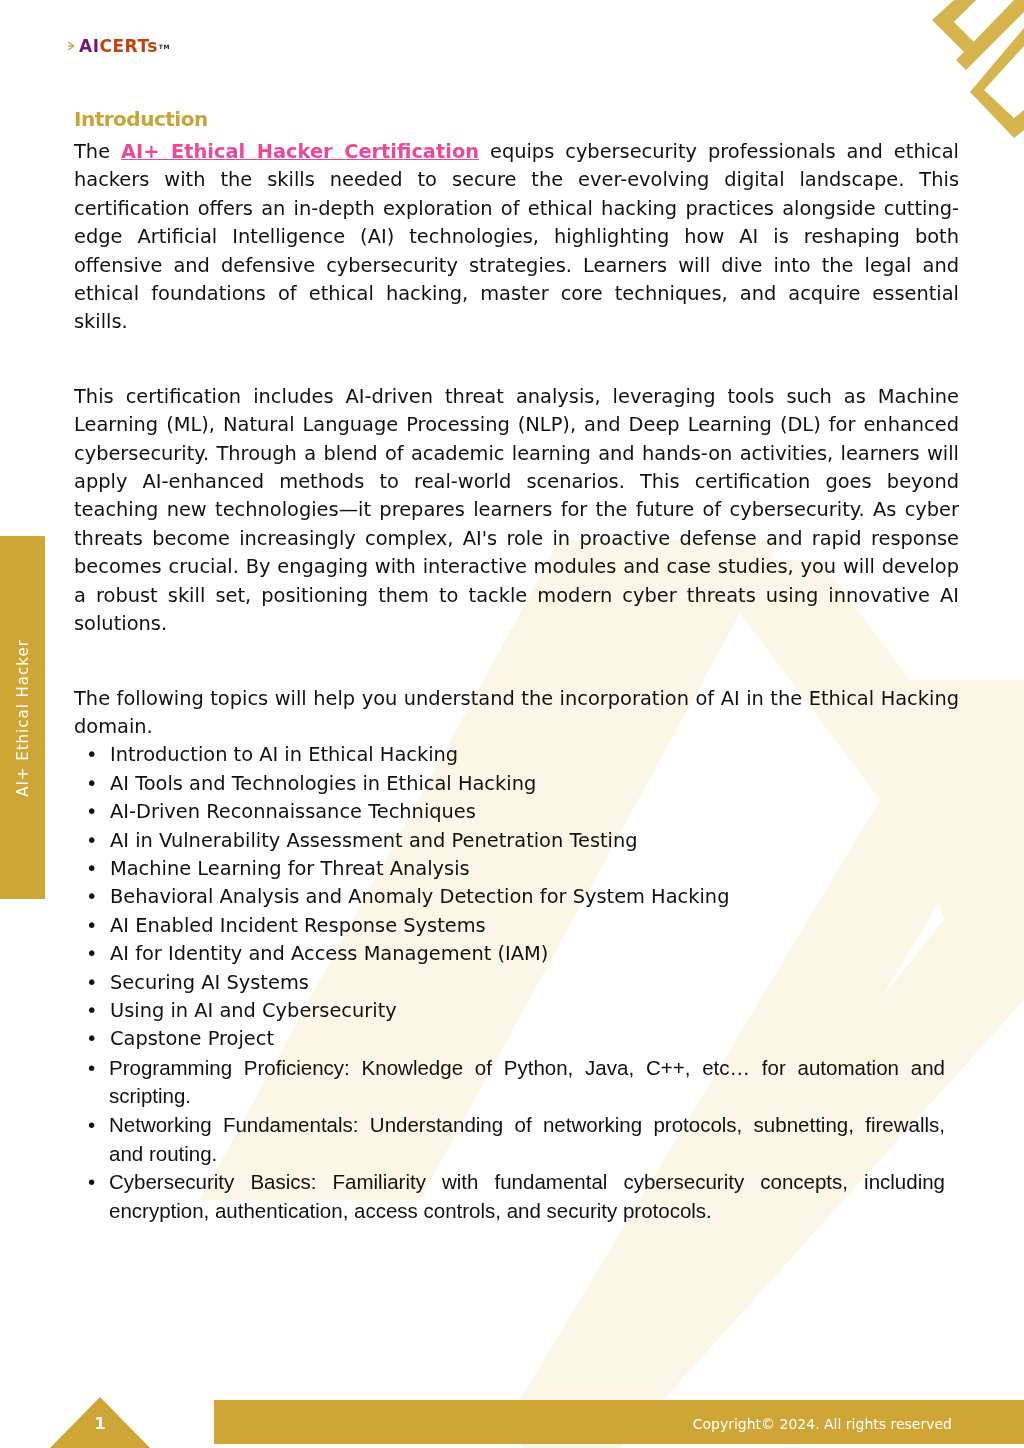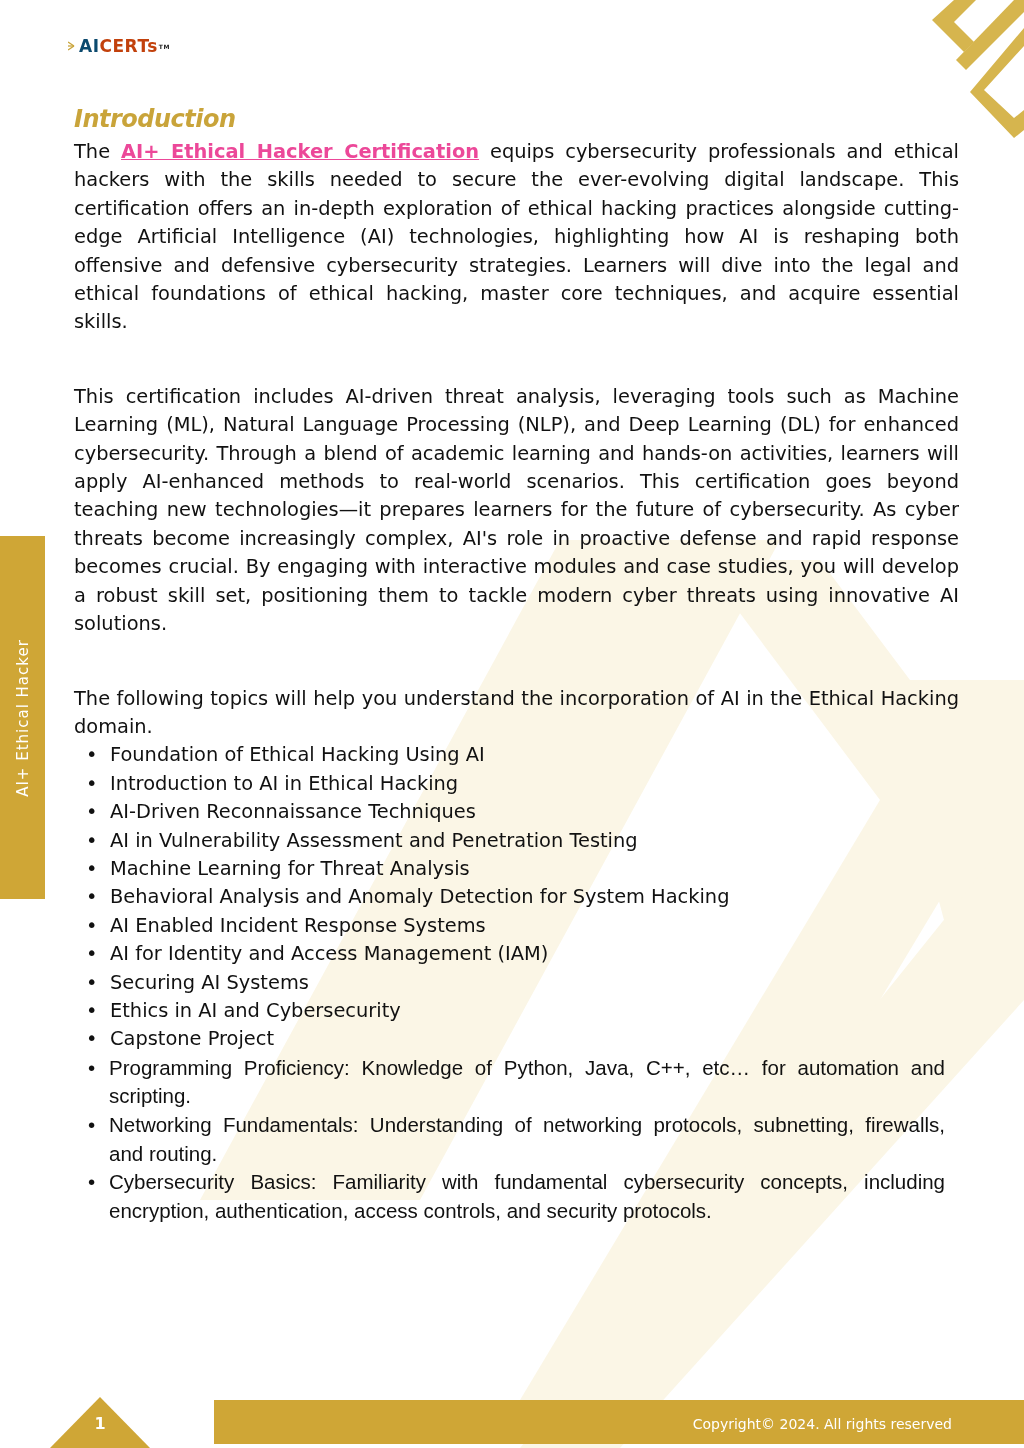--- a/index.html
+++ b/index.html
@@ -1,31 +1,31 @@
 <!DOCTYPE html>
 <html><head>
 <meta charset="utf-8">
 <style>
   html, body { margin:0; padding:0; }
   body { width:1024px; height:1448px; position:relative; overflow:hidden; background:#ffffff;
          font-family:"DejaVu Sans", sans-serif; color:#111; }
   .watermark { position:absolute; left:0; top:0; width:1024px; height:1448px; z-index:0; pointer-events:none; }
   .logo { position:absolute; left:68px; top:36px; z-index:2; display:flex; align-items:center;
           font-family:"DejaVu Sans", sans-serif; font-weight:bold; font-size:17px; letter-spacing:0.5px; }
-  .logo .ai { color:#0c4a6e; }
+  .logo .ai { color:#701a75; }
   .logo .certs { color:#c2410c; }
   .logo sup { font-size:6px; vertical-align:top; margin-left:1px; color:#222; }
   .logo .spark { width:10px; height:12px; margin-right:1px; }
   .corner { position:absolute; right:0; top:0; z-index:2; }
   .sidetab { position:absolute; left:0; top:536px; width:45px; height:363px; background:#cfa636; z-index:2; }
   .sidetab span { position:absolute; left:50%; top:50%; transform:translate(-50%,-50%) rotate(-90deg);
           white-space:nowrap; color:#fff; font-size:15px; letter-spacing:1px; font-family:"DejaVu Sans", sans-serif; }
   .content { position:absolute; left:74px; top:100px; width:885px; z-index:2; }
-  h1 { font-family:"DejaVu Sans", sans-serif; font-weight:bold; color:#c9a43a; font-size:24px;
-       margin:0; line-height:38px; letter-spacing:-0.5px;font-style:italic; }
+  h1 { font-family:"DejaVu Sans", sans-serif; font-weight:bold; color:#c9a43a; font-size:20px;
+       margin:0; line-height:38px; letter-spacing:-0.5px; }
   p { margin:0; font-size:19.4px; line-height:28.4px; text-align:justify; }
   p.gap { margin-top:46px; }
   a.cert-link { color:#ec4899; font-weight:bold; text-decoration:underline; }
   ul.topics { margin:0; padding:0; list-style:none; }
   ul.topics li { font-size:19.4px; line-height:28.4px; padding-left:36px; position:relative; }
   ul.topics li::before { content:"•"; position:absolute; left:12px; }
   h1.prereq { margin-top:28px; }
   ul.prereqs { margin:0; padding:0; list-style:none; }
   ul.prereqs li { font-family:"Liberation Sans", sans-serif; font-size:20.5px; line-height:28.6px;
                   padding-left:35px; padding-right:14px; position:relative; text-align:justify; }
@@ -74,30 +74,30 @@
 <div class="sidetab">
   <span>AI+ Ethical Hacker</span>
 </div>
 
 <div class="content">
   <h1>Introduction</h1>
   <p><span>The </span><a class="cert-link" href="#">AI+ Ethical Hacker Certification</a><span> equips cybersecurity professionals and ethical hackers with the skills needed to secure the ever-evolving digital landscape. This certification offers an in-depth exploration of ethical hacking practices alongside cutting-edge Artificial Intelligence (AI) technologies, highlighting how AI is reshaping both offensive and defensive cybersecurity strategies. Learners will dive into the legal and ethical foundations of ethical hacking, master core techniques, and acquire essential skills.</span></p>
   <p class="gap">This certification includes AI-driven threat analysis, leveraging tools such as Machine Learning (ML), Natural Language Processing (NLP), and Deep Learning (DL) for enhanced cybersecurity. Through a blend of academic learning and hands-on activities, learners will apply AI-enhanced methods to real-world scenarios. This certification goes beyond teaching new technologies—it prepares learners for the future of cybersecurity. As cyber threats become increasingly complex, AI's role in proactive defense and rapid response becomes crucial. By engaging with interactive modules and case studies, you will develop a robust skill set, positioning them to tackle modern cyber threats using innovative AI solutions.</p>
   <p class="gap">The following topics will help you understand the incorporation of AI in the Ethical Hacking domain.</p>
   <ul class="topics">
-    <li>Foundation of Ethical Hacking Using AI</li>
     <li>Introduction to AI in Ethical Hacking</li>
+    <li>AI Tools and Technologies in Ethical Hacking</li>
     <li>AI-Driven Reconnaissance Techniques</li>
     <li>AI in Vulnerability Assessment and Penetration Testing</li>
     <li>Machine Learning for Threat Analysis</li>
     <li>Behavioral Analysis and Anomaly Detection for System Hacking</li>
     <li>AI Enabled Incident Response Systems</li>
     <li>AI for Identity and Access Management (IAM)</li>
     <li>Securing AI Systems</li>
-    <li>Ethics in AI and Cybersecurity</li>
+    <li>Using in AI and Cybersecurity</li>
     <li>Capstone Project</li>
   </ul>
 
   <ul class="prereqs">
     <li><b>Programming Proficiency:</b><span> Knowledge of Python, Java, C++, etc… for automation and scripting.</span></li>
     <li><b>Networking Fundamentals:</b><span> Understanding of networking protocols, subnetting, firewalls, and routing.</span></li>
     <li><b>Cybersecurity Basics:</b><span> Familiarity with fundamental cybersecurity concepts, including encryption, authentication, access controls, and security protocols.</span></li>
   </ul>
 </div>
 

